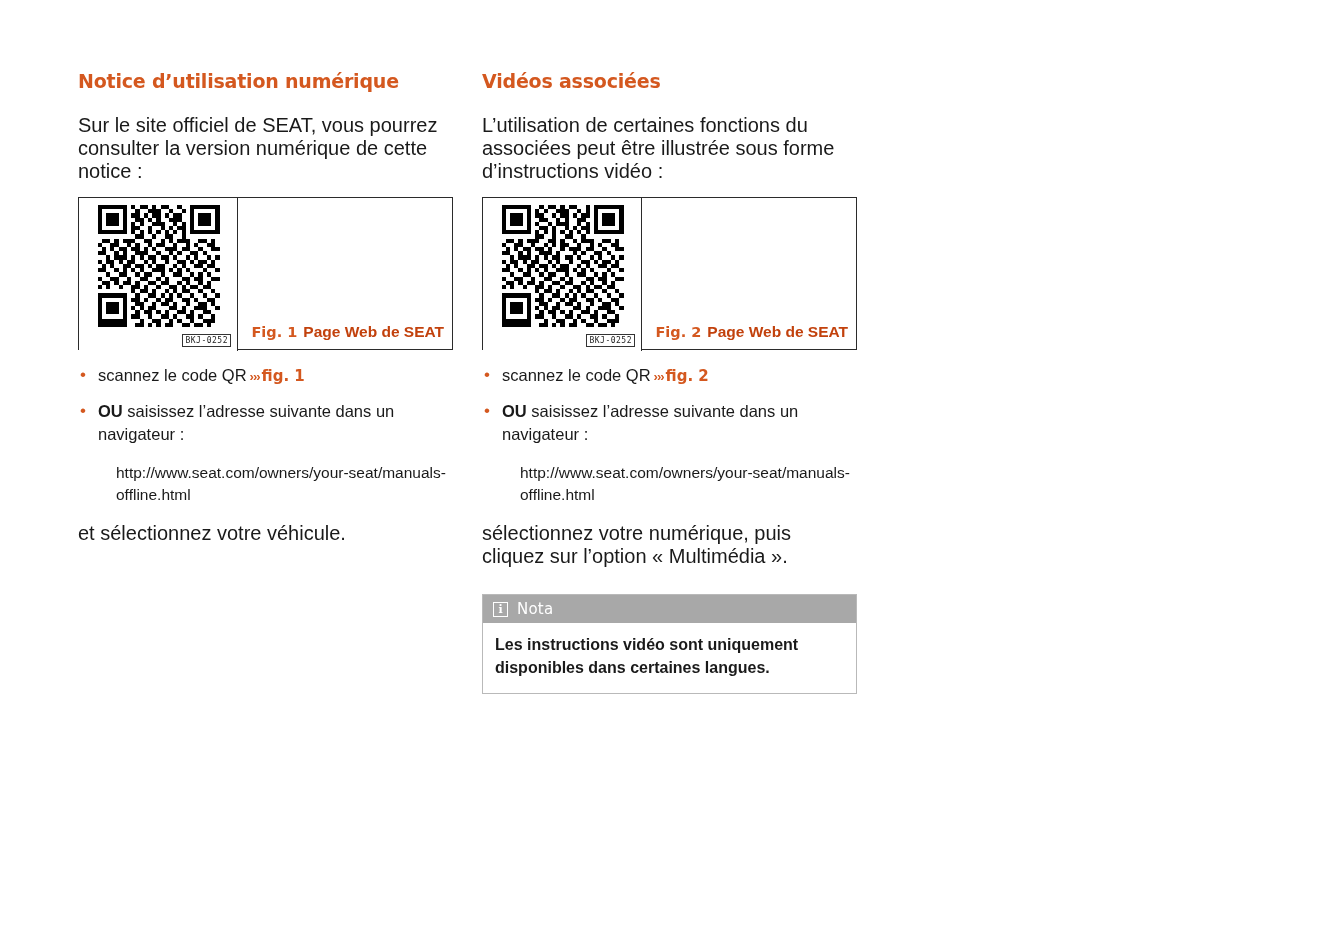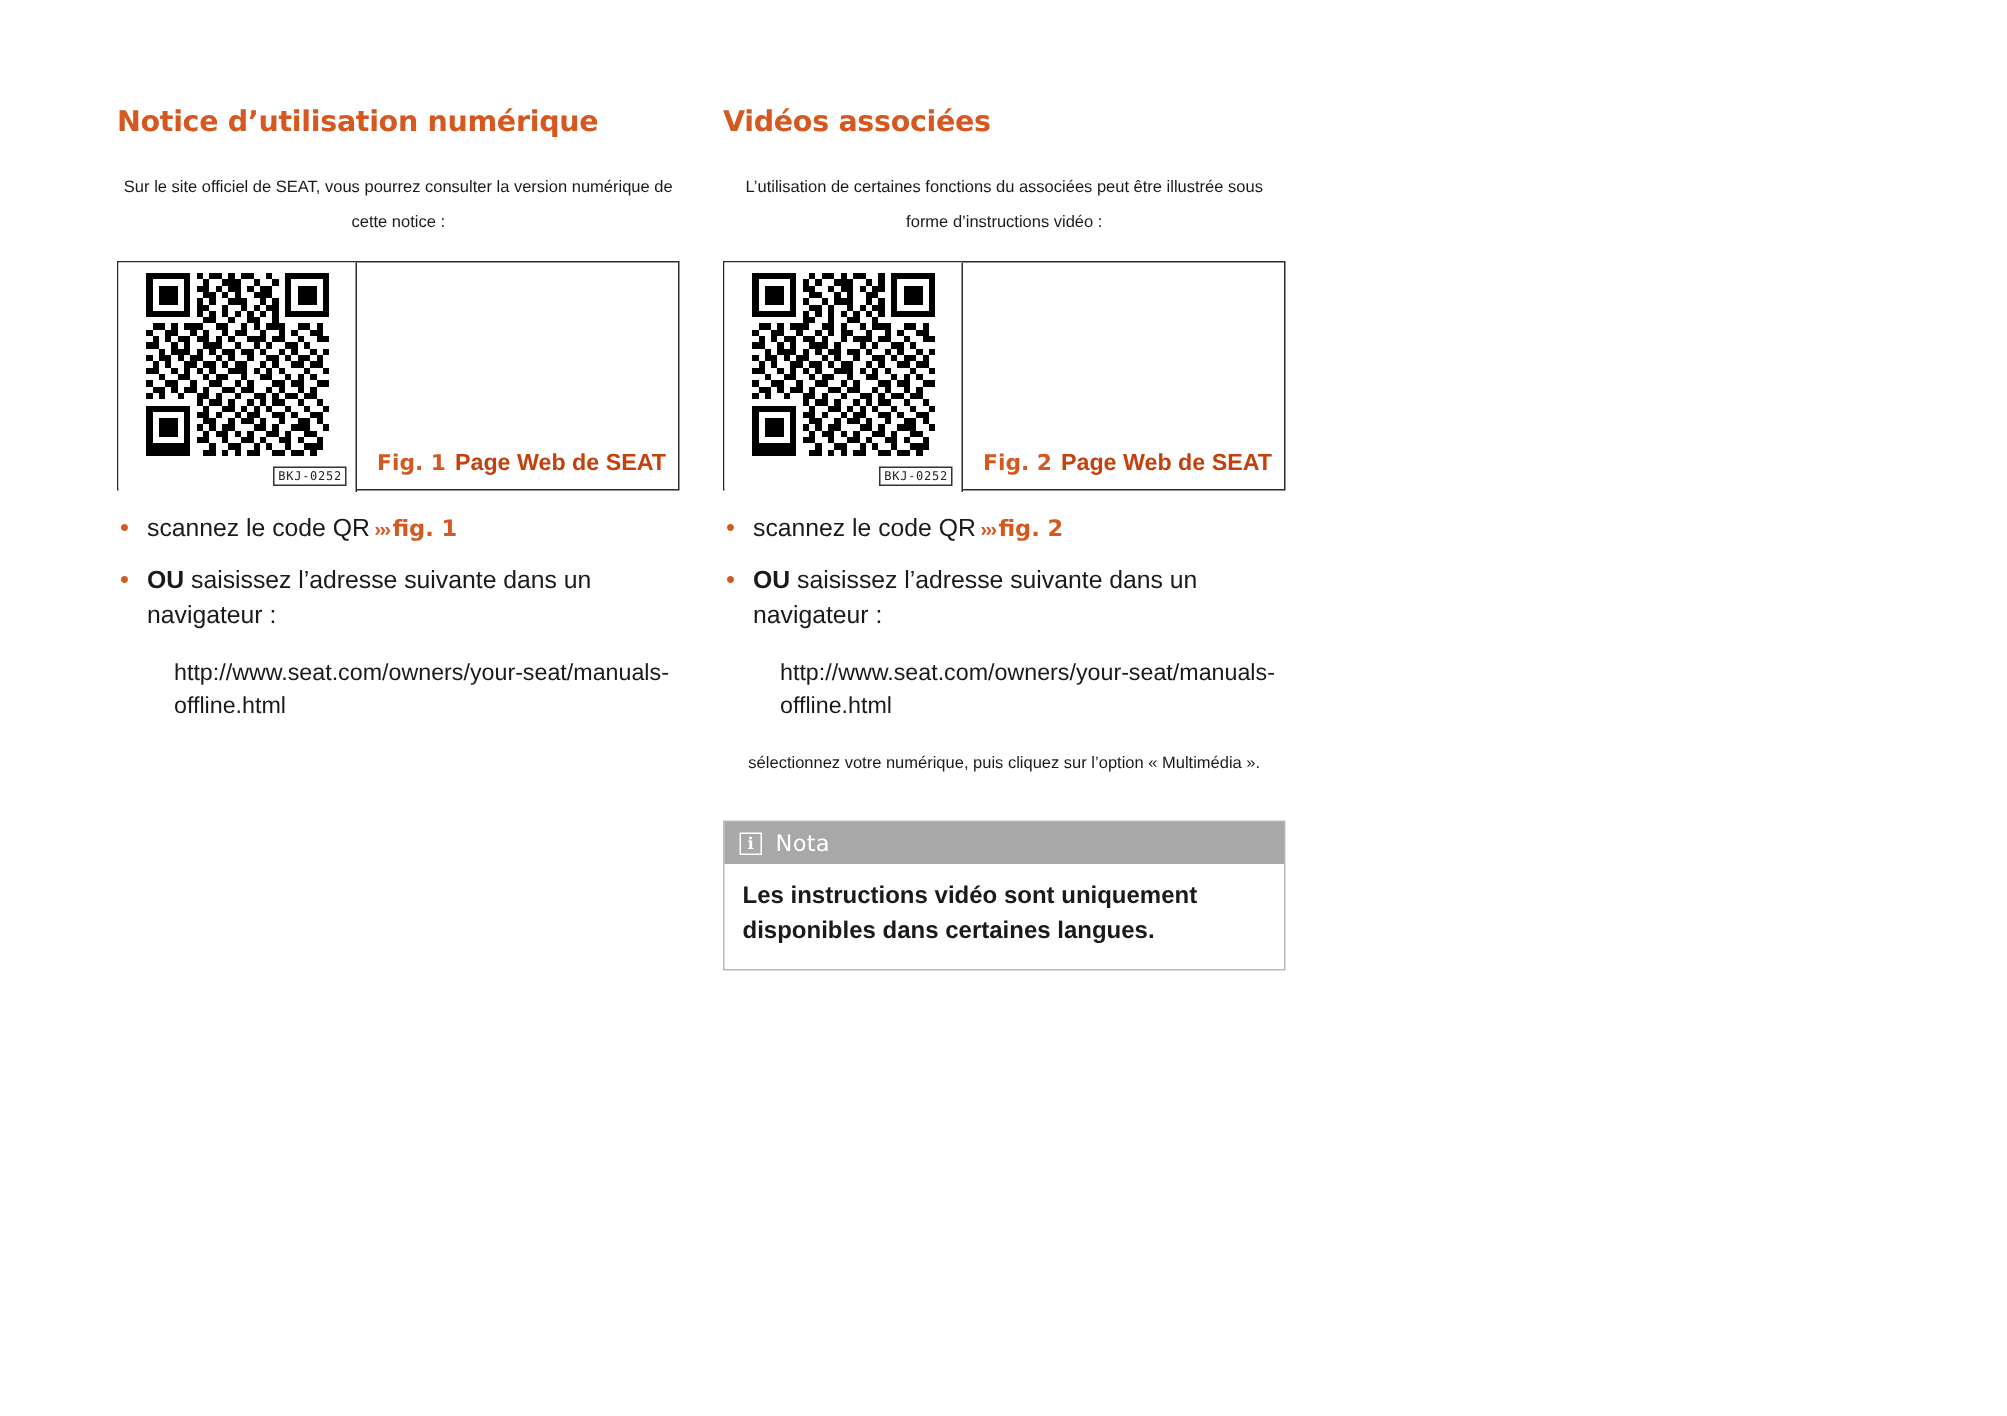--- a/index.html
+++ b/index.html
@@ -32,25 +32,24 @@
   h2.section-title {
     font-family: "DejaVu Sans", sans-serif;
     font-size: 19px;
     font-weight: bold;
     color: #d4581f;
     margin: 0 0 22px 0;
     letter-spacing: -0.2px;
   }
 
   p.body-text {
-    font-size: 11px;
+    font-size: 20px;
     line-height: 23px;
     margin: 0 0 14px 0;
     color: #1a1a1a;
-    text-align: center;
   }
 
   .figure-box {
     border: 1px solid #2b2b2b;
     position: relative;
     box-sizing: border-box;
     margin: 4px 0 14px 0;
   }
   .figure-box.fig1 { width: 375px; height: 153px; }
   .figure-box.fig2 { width: 375px; height: 153px; }
@@ -477,20 +476,21 @@
       </div>
     </div>
 
     <ul class="bullets">
       <li><span>scannez le code QR</span><span class="ref-arrow">›››</span><span class="ref-fig">fig. 1</span></li>
       <li><span class="ou">OU</span> <span>saisissez l’adresse suivante dans un navigateur :</span></li>
     </ul>
 
     <p class="url-block">http://www.seat.com/owners/your-seat/manuals-offline.html</p>
 
+    <p class="body-text">et sélectionnez votre véhicule.</p>
   </div>
 
   <div class="col col-right">
     <h2 class="section-title">Vidéos associées</h2>
 
     <p class="body-text">L’utilisation de certaines fonctions du associées peut être illustrée sous forme d’instructions vidéo :</p>
 
     <div class="figure-box fig2">
       <div class="qr-wrap">
         <svg class="qr-code" viewBox="0 0 29 29" shape-rendering="crispEdges">

